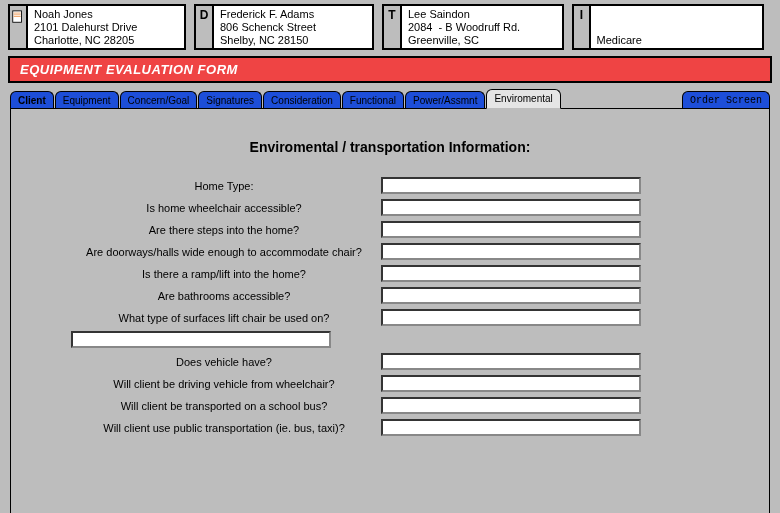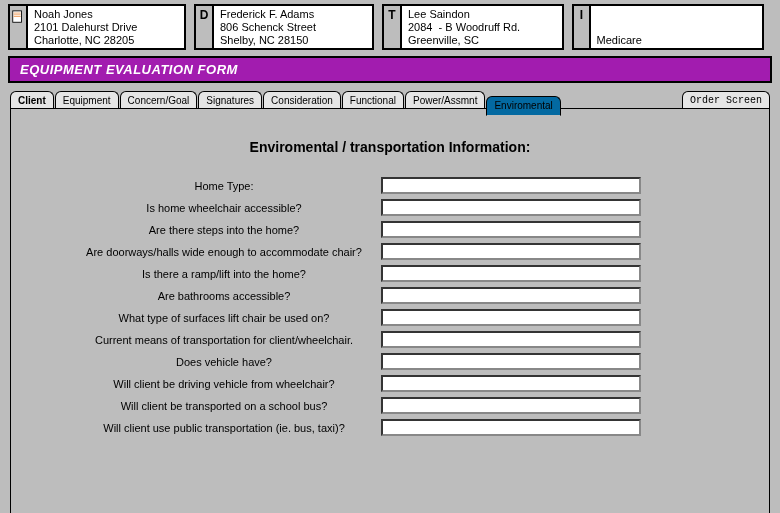--- a/index.html
+++ b/index.html
@@ -46,21 +46,21 @@
   }
   .patient-box { width: 178px; }
   .d-box { width: 180px; }
   .t-box { width: 182px; }
   .i-box { width: 192px; }
   .i-box .content { padding:0; width:100%; }
   .i-box .row0 { padding:2px 6px 0 6px; line-height:13px;}
   
   .titlebar-wrap { padding: 0 8px; }
   .titlebar {
-    background: #a21caf;
+    background: #ef4444;
     color: #fff;
     font-weight: bold;
     font-style: italic;
     font-size: 13px;
     padding: 4px 10px;
     border: 2px solid #000;
     letter-spacing: 0.5px;
   }
   
   .tabrow {
@@ -71,32 +71,32 @@
     position: relative;
     height: 21px;
   }
   .tab {
     border: 1px solid #000;
     border-bottom: none;
     border-top-left-radius: 6px;
     border-top-right-radius: 6px;
     padding: 3px 7px 3px 7px;
     font-size: 10px;
-    background: #e5e5e5;
+    background: #1d4ed8;
     color: #000;
     margin-right: 1px;
     cursor: pointer;
     position: relative;
     top: 1px;
     white-space: nowrap;
   }
   .tab.active {
-    background: #0369a1;
+    background: #e5e5e5;
     border-bottom: 1px solid #bdbdbd;
-    top: 8px;
+    top: 1px;
     font-weight: normal;
     z-index: 3;
     padding-bottom:4px;
   }
   .tab-spacer { flex: 1; }
   .tab.order { margin-right: 0; font-family: Liberation Mono, monospace; }
   .bold { font-weight: bold; }
 
   
   .panel-wrap {
@@ -225,21 +225,20 @@
           </div>
           <div class="form-row">
             <div class="lbl">Are bathrooms accessible?</div>
             <input type="text" style="">
           </div>
           <div class="form-row">
             <div class="lbl">What type of surfaces lift chair be used on?</div>
             <input type="text" style="">
           </div>
           <div class="form-row">
-            <div class="lbl">Current means of transportation for client/wheelchair.</div>
             <input type="text" style="">
           </div>
           <div class="form-row">
             <div class="lbl">Does vehicle have?</div>
             <input type="text" style="">
           </div>
           <div class="form-row">
             <div class="lbl">Will client be driving vehicle from wheelchair?</div>
             <input type="text" style="">
           </div>

